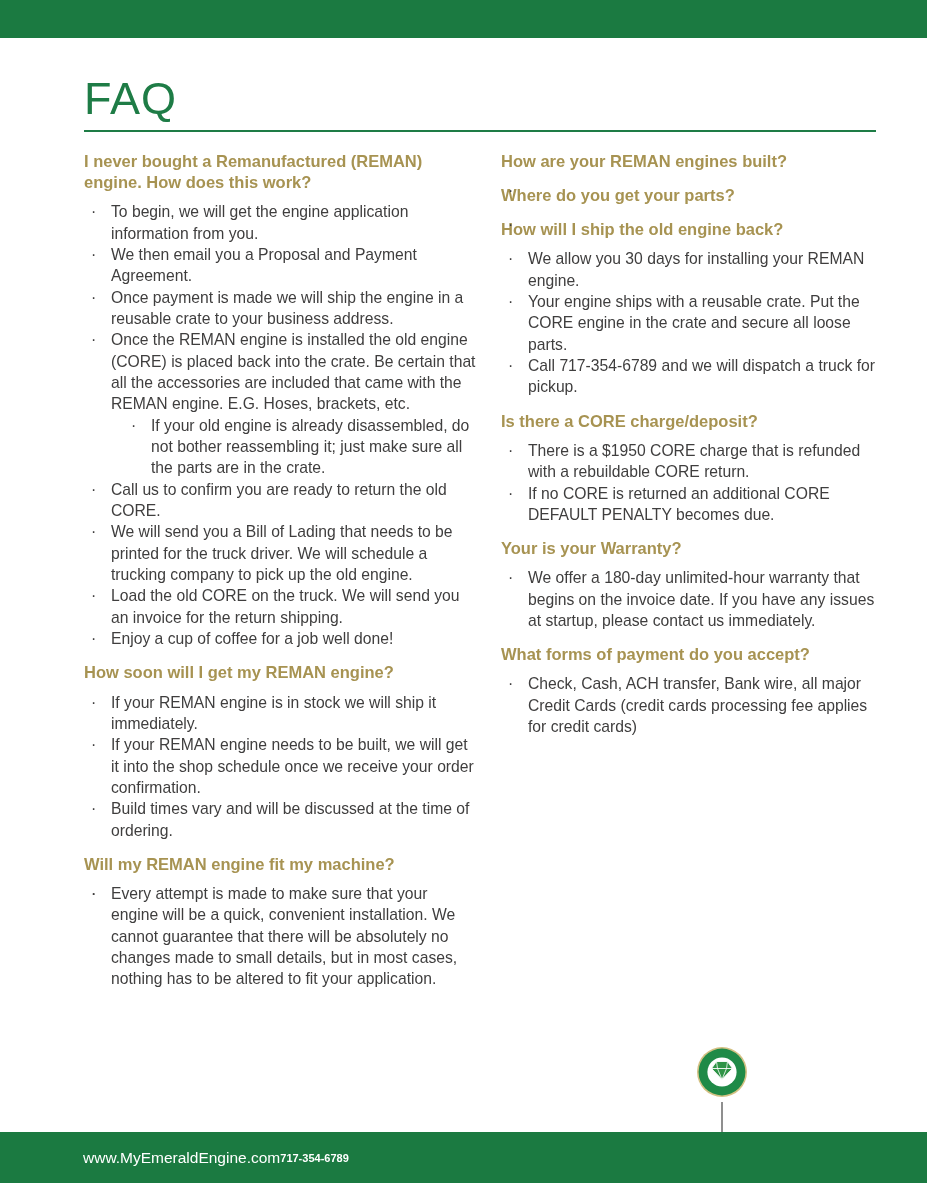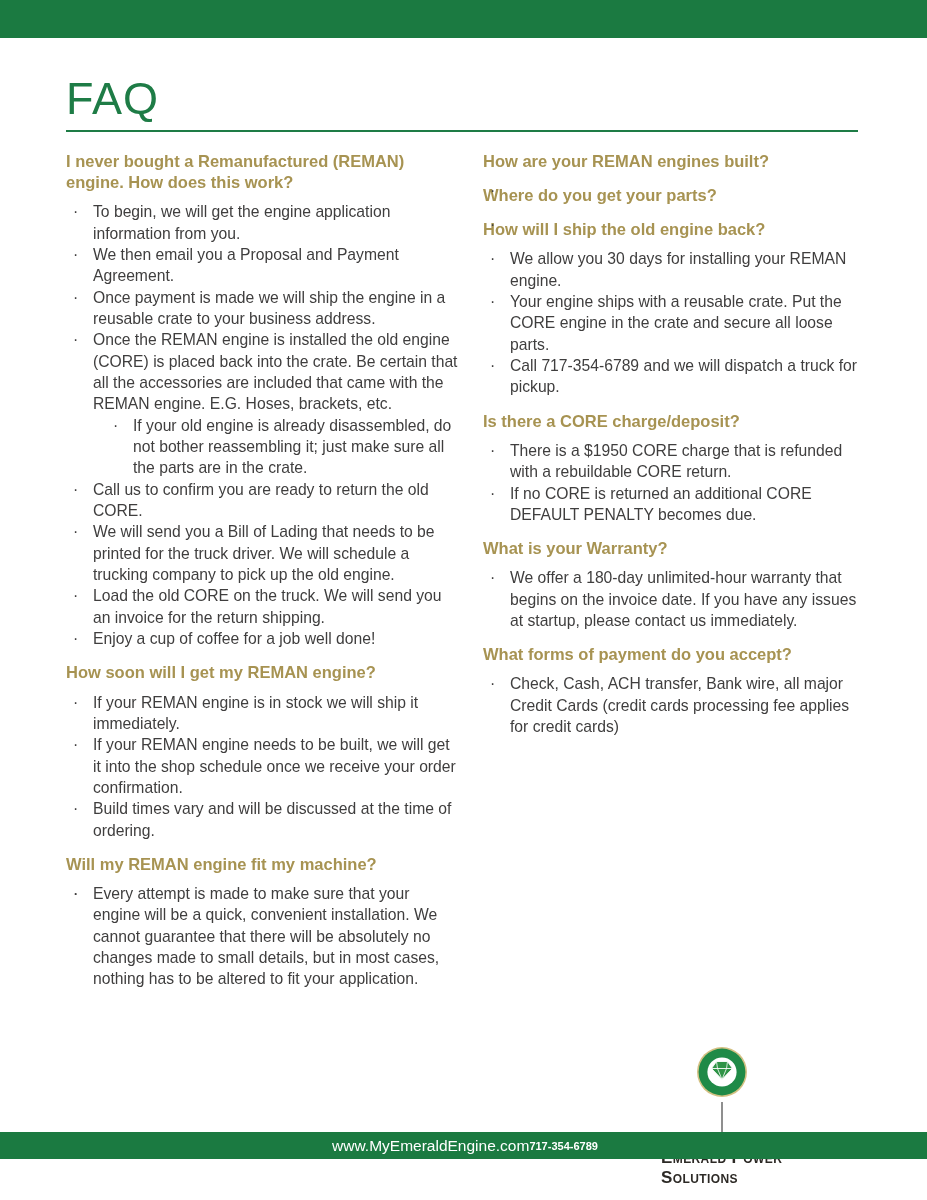--- a/index.html
+++ b/index.html
@@ -10,21 +10,21 @@
     --logo-ink:#2d2a26;
   }
   *{box-sizing:border-box;}
   html,body{margin:0;padding:0;background:#e8e8e8;}
   .page{
     width:927px;height:1200px;position:relative;margin:0 auto;
     background:#ffffff;overflow:hidden;
     font-family:"Liberation Sans", sans-serif;
   }
   .top-bar{position:absolute;top:0;left:0;width:927px;height:38px;background:var(--green);}
-  .content{position:absolute;left:66px;top:38px;width:792px;}
+  .content{position:absolute;left:84px;top:38px;width:792px;}
   .page-title{
     margin:38px 0 0 0;font-size:45px;font-weight:400;line-height:1;
     color:var(--green-title);letter-spacing:1px;
   }
   .title-rule{height:2px;background:var(--green-title);margin-top:9px;}
   .columns{display:flex;margin-top:10px;}
   .col{width:392px;}
   .col.right{width:375px;margin-left:25px;}
   .faq-question{
     color:var(--gold);font-size:16.5px;font-weight:700;line-height:1.28;
@@ -41,23 +41,23 @@
   .logo-block{
     position:absolute;left:661px;top:1046px;
     display:flex;align-items:center;flex-direction:column;
   }
   .logo-divider{width:2px;height:46px;background:#8f8f8f;margin:0 13px 0 14px;}
   .logo-text{
     font-weight:700;color:var(--logo-ink);font-size:17px;line-height:1.18;
     font-variant:small-caps;letter-spacing:0.4px;
   }
   .footer-bar{
-    position:absolute;left:0;top:1132px;width:927px;height:27px;
+    position:absolute;left:0;top:1132px;width:927px;height:51px;
     background:var(--green);color:#ffffff;
-    display:flex;align-items:center;justify-content:center;
+    display:flex;align-items:center;justify-content:flex-start;
     padding:0 80px 0 83px;
   }
   .footer-website{font-size:15.5px;font-weight:400;}
   .footer-phone{font-size:11px;font-weight:700;}
 </style>
 </head>
 <body>
 
 <div class="page">
 
@@ -107,21 +107,21 @@
             <div class="bullet-row"><span class="dot">·</span><span class="txt">We allow you 30 days for installing your REMAN engine.</span></div>
             <div class="bullet-row"><span class="dot">·</span><span class="txt">Your engine ships with a reusable crate. Put the CORE engine in the crate and secure all loose parts.</span></div>
             <div class="bullet-row"><span class="dot">·</span><span class="txt">Call 717-354-6789 and we will dispatch a truck for pickup.</span></div>
           </div>
           <div class="faq-section">
             <h2 class="faq-question">Is there a CORE charge/deposit?</h2>
             <div class="bullet-row"><span class="dot">·</span><span class="txt">There is a $1950 CORE charge that is refunded with a rebuildable CORE return.</span></div>
             <div class="bullet-row"><span class="dot">·</span><span class="txt">If no CORE is returned an additional CORE DEFAULT PENALTY becomes due.</span></div>
           </div>
           <div class="faq-section">
-            <h2 class="faq-question">What is your Warranty?</h2>
+            <h2 class="faq-question">Your is your Warranty?</h2>
             <div class="bullet-row"><span class="dot">·</span><span class="txt">We offer a 180-day unlimited-hour warranty that begins on the invoice date. If you have any issues at startup, please contact us immediately.</span></div>
           </div>
           <div class="faq-section">
             <h2 class="faq-question">What forms of payment do you accept?</h2>
             <div class="bullet-row"><span class="dot">·</span><span class="txt">Check, Cash, ACH transfer, Bank wire, all major Credit Cards (credit cards processing fee applies for credit cards)</span></div>
           </div>
         </div>
     </div>
   </div>
 

